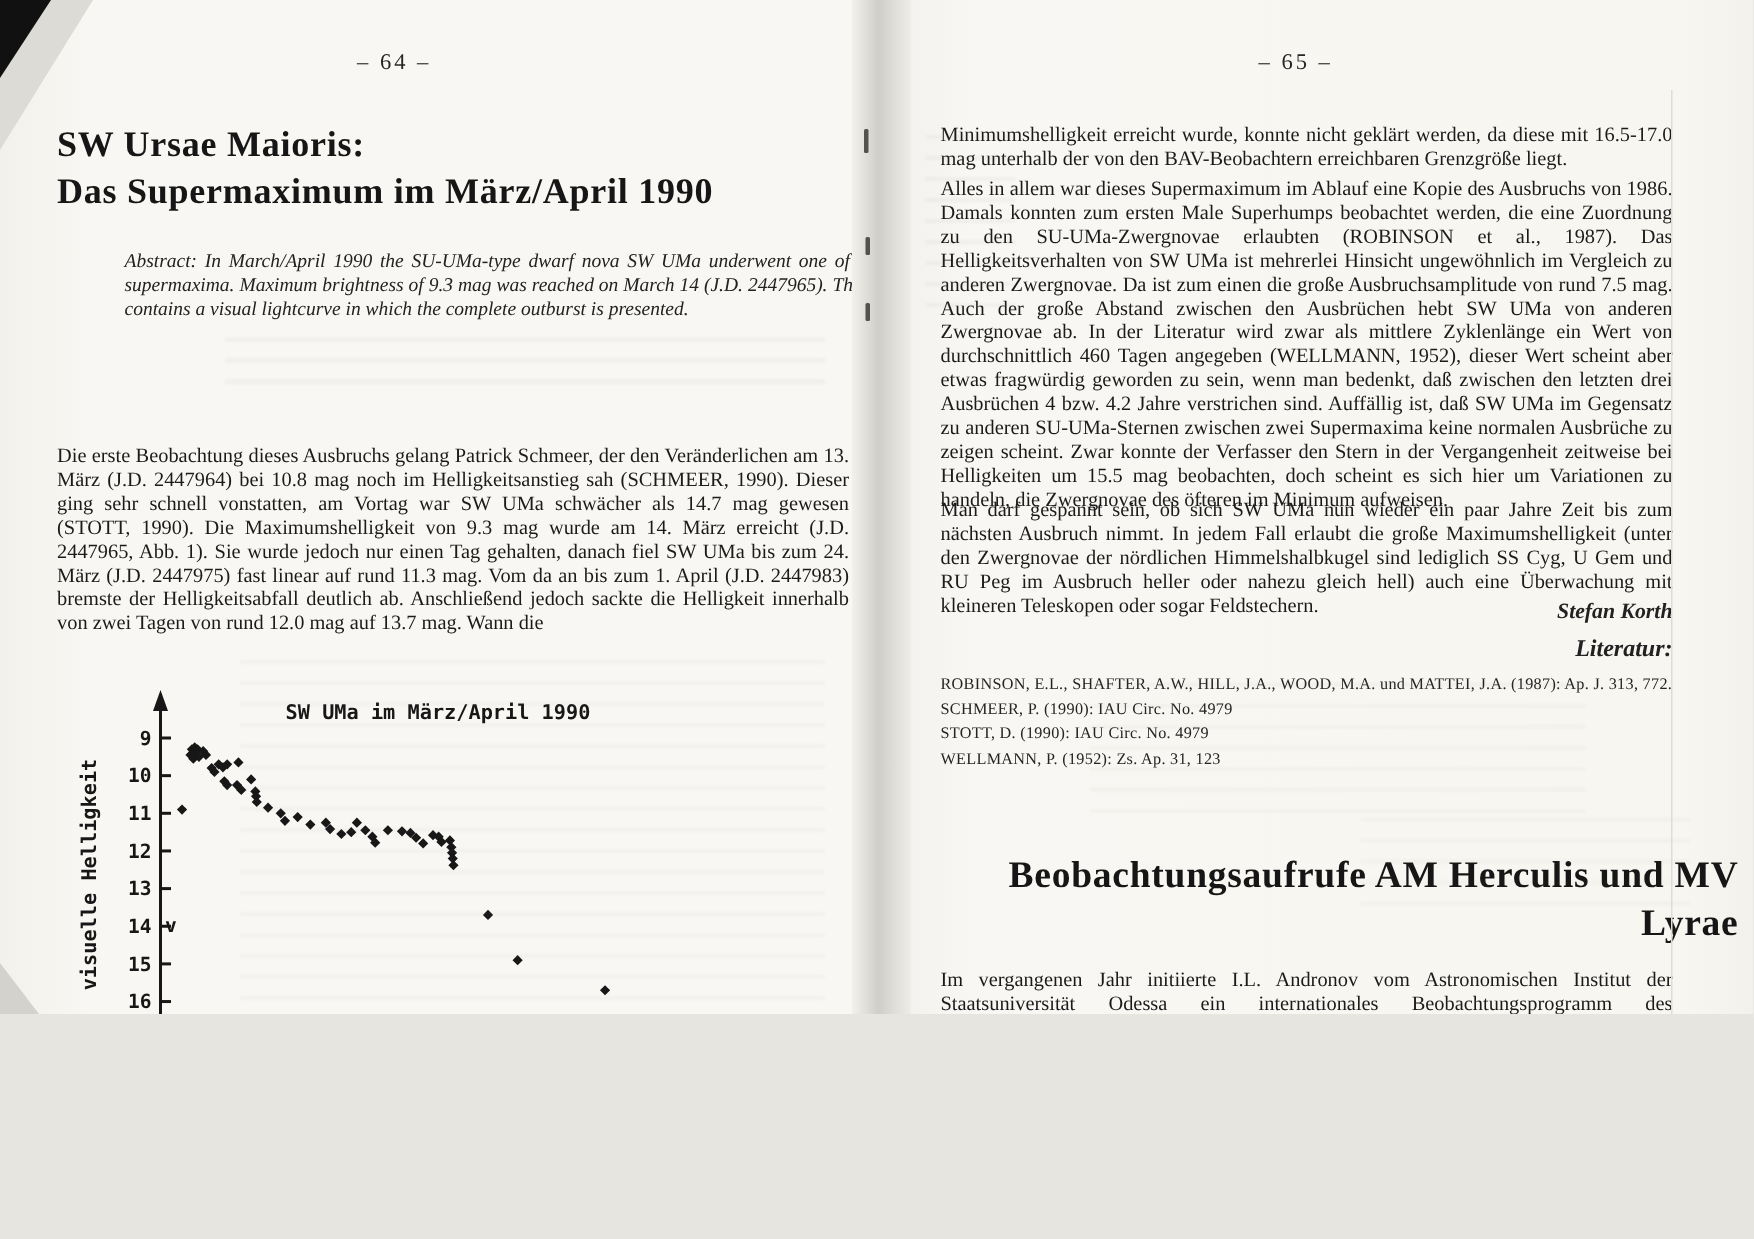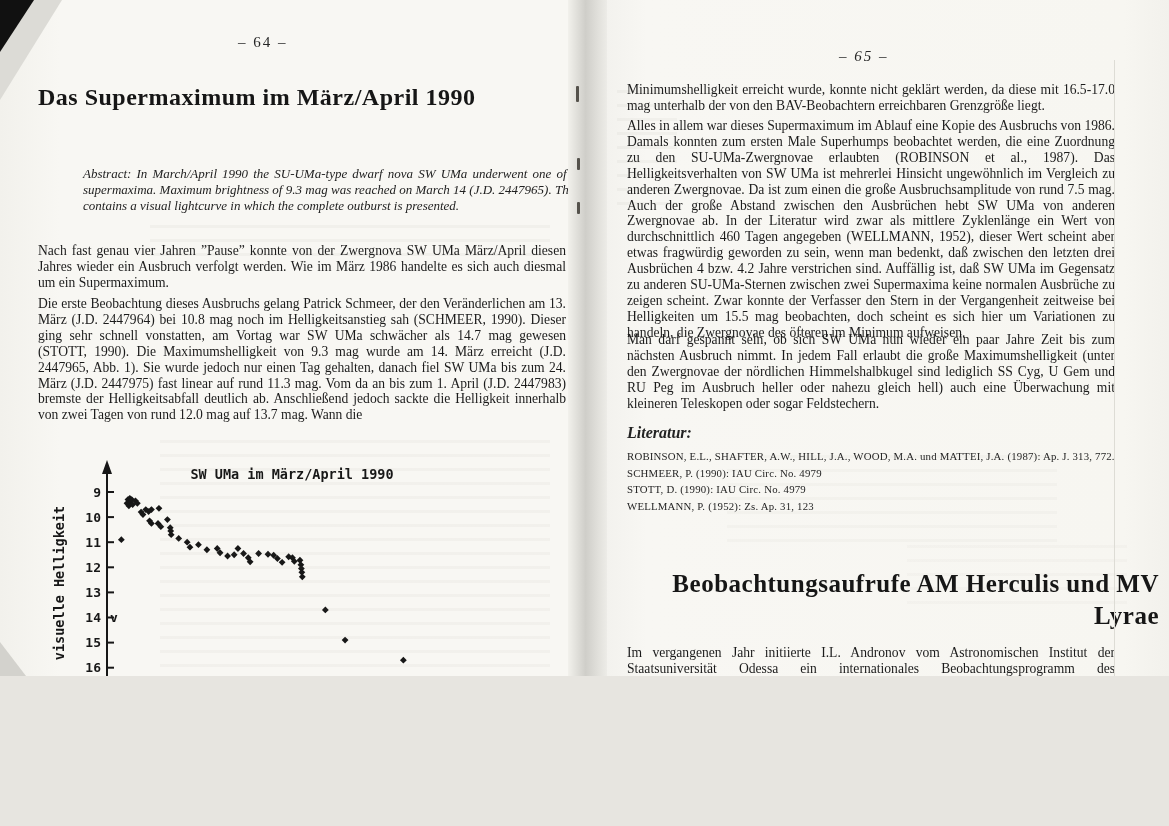--- a/index.html
+++ b/index.html
@@ -18,21 +18,21 @@
   .pageno{position:absolute;font-size:15px;letter-spacing:2px;color:#262626;}
   .article-title{position:absolute;font-weight:bold;color:#161616;line-height:1.28;letter-spacing:.5px;}
   .t1{left:38px;top:82px;font-size:24px;width:520px;}
   .t2{left:22px;top:568px;font-size:25px;width:530px;text-align:right;}
   .abstract{position:absolute;left:38px;top:166px;width:528px;font-style:italic;
     font-size:13px;line-height:16px;text-align:justify;color:#222;margin-left:45px;}
   .body-par{position:absolute;font-size:13.6px;line-height:15.9px;text-align:justify;color:#1b1b1b;}
   .lp{left:38px;width:528px;}
   .rp{left:20px;width:488px;}
   .signature{position:absolute;left:20px;width:488px;text-align:right;font-style:italic;font-size:14.5px;font-weight:bold;color:#222;}
-  .lit-head{position:absolute;left:20px;width:488px;text-align:left;font-style:italic;font-weight:bold;font-size:16px;color:#222;}
+  .lit-head{position:absolute;left:20px;width:488px;text-align:right;font-style:italic;font-weight:bold;font-size:16px;color:#222;}
   .refs{position:absolute;left:20px;width:500px;font-size:10.8px;line-height:16.5px;color:#242424;letter-spacing:.2px;}
   .caption{position:absolute;left:38px;top:744px;width:528px;font-style:italic;
     font-size:13.8px;line-height:17px;text-align:justify;color:#1d1d1d;}
 
   
   .chart-wrap{position:absolute;left:50px;top:443px;width:430px;height:290px;}
   .cht{font:bold 13px "DejaVu Sans Mono", monospace;fill:#171717;}
   .cht-title{font:bold 13.5px "DejaVu Sans Mono", monospace;fill:#171717;}
 
   
@@ -53,26 +53,26 @@
 </style>
 </head>
 <body>
 
 <div class="sheet">
 
   <div class="page page-left">
     <div class="pageno" style="left:238px;top:34px;">– 64 –</div>
 
     <div class="article-title t1">
+      <div>SW Ursae Maioris:</div>
       <div>Das Supermaximum im März/April 1990</div>
     </div>
 
     <div class="abstract">Abstract: In March/April 1990 the SU-UMa-type dwarf nova SW UMa underwent one of its rare supermaxima. Maximum brightness of 9.3 mag was reached on March 14 (J.D. 2447965). This paper contains a visual lightcurve in which the complete outburst is presented.</div>
 
-    <div class="body-par lp" style="top:243px;">Nach fast genau vier Jahren ”Pause” konnte von der Zwergnova SW UMa März/April diesen Jahres wieder ein Ausbruch verfolgt werden. Wie im März 1986 handelte es sich auch diesmal um ein Supermaximum.</div>
     <div class="body-par lp" style="top:296px;">Die erste Beobachtung dieses Ausbruchs gelang Patrick Schmeer, der den Veränderlichen am 13. März (J.D. 2447964) bei 10.8 mag noch im Helligkeitsanstieg sah (SCHMEER, 1990). Dieser ging sehr schnell vonstatten, am Vortag war SW UMa schwächer als 14.7 mag gewesen (STOTT, 1990). Die Maximumshelligkeit von 9.3 mag wurde am 14. März erreicht (J.D. 2447965, Abb. 1). Sie wurde jedoch nur einen Tag gehalten, danach fiel SW UMa bis zum 24. März (J.D. 2447975) fast linear auf rund 11.3 mag. Vom da an bis zum 1. April (J.D. 2447983) bremste der Helligkeitsabfall deutlich ab. Anschließend jedoch sackte die Helligkeit innerhalb von zwei Tagen von rund 12.0 mag auf 13.7 mag. Wann die</div>
 
     <div class="chart-wrap">
       <svg id="lc-svg" width="430" height="290">
           <line x1="25" y1="255" x2="396" y2="255" stroke="#171717" stroke-width="2"></line>
           <polygon points="396,250 396,260 409,255" fill="#171717"></polygon>
           <line x1="57" y1="256" x2="57" y2="30" stroke="#171717" stroke-width="2"></line>
           <polygon points="52,31 62,31 57,17" fill="#171717"></polygon>
           <line x1="30" y1="255" x2="30" y2="248" stroke="#171717" stroke-width="2"></line>
           <text x="30" y="270" text-anchor="middle" class="cht">960</text>
@@ -170,26 +170,27 @@
     <div class="bleed" style="left:150px;top:225px;width:400px;height:40px;"></div>
     <div class="bleed" style="left:160px;top:440px;width:390px;height:250px;opacity:.42;"></div>
   </div>
 
   <div class="gutter"></div>
   <div class="gutter-tick" style="left:576px;top:86px;height:16px;"></div>
   <div class="gutter-tick" style="left:577px;top:158px;height:12px;"></div>
   <div class="gutter-tick" style="left:577px;top:202px;height:12px;"></div>
 
   <div class="page page-right">
-    <div class="pageno" style="left:232px;top:48px;font-style:italic;">– 65 –</div>
+    <div class="pageno" style="left:232px;top:34px;">– 65 –</div>
 
     <div class="body-par rp" style="top:82px;">Minimumshelligkeit erreicht wurde, konnte nicht geklärt werden, da diese mit 16.5-17.0 mag unterhalb der von den BAV-Beobachtern erreichbaren Grenzgröße liegt.</div>
     <div class="body-par rp" style="top:118px;">Alles in allem war dieses Supermaximum im Ablauf eine Kopie des Ausbruchs von 1986. Damals konnten zum ersten Male Superhumps beobachtet werden, die eine Zuordnung zu den SU-UMa-Zwergnovae erlaubten (ROBINSON et al., 1987). Das Helligkeitsverhalten von SW UMa ist mehrerlei Hinsicht ungewöhnlich im Vergleich zu anderen Zwergnovae. Da ist zum einen die große Ausbruchsamplitude von rund 7.5 mag. Auch der große Abstand zwischen den Ausbrüchen hebt SW UMa von anderen Zwergnovae ab. In der Literatur wird zwar als mittlere Zyklenlänge ein Wert von durchschnittlich 460 Tagen angegeben (WELLMANN, 1952), dieser Wert scheint aber etwas fragwürdig geworden zu sein, wenn man bedenkt, daß zwischen den letzten drei Ausbrüchen 4 bzw. 4.2 Jahre verstrichen sind. Auffällig ist, daß SW UMa im Gegensatz zu anderen SU-UMa-Sternen zwischen zwei Supermaxima keine normalen Ausbrüche zu zeigen scheint. Zwar konnte der Verfasser den Stern in der Vergangenheit zeitweise bei Helligkeiten um 15.5 mag beobachten, doch scheint es sich hier um Variationen zu handeln, die Zwergnovae des öfteren im Minimum aufweisen.</div>
     <div class="body-par rp" style="top:332px;">Man darf gespannt sein, ob sich SW UMa nun wieder ein paar Jahre Zeit bis zum nächsten Ausbruch nimmt. In jedem Fall erlaubt die große Maximumshelligkeit (unter den Zwergnovae der nördlichen Himmelshalbkugel sind lediglich SS Cyg, U Gem und RU Peg im Ausbruch heller oder nahezu gleich hell) auch eine Überwachung mit kleineren Teleskopen oder sogar Feldstechern.</div>
 
+    <div class="signature" style="top:400px;">Stefan Korth</div>
 
     <div class="lit-head" style="top:424px;">Literatur:</div>
     <div class="refs" style="top:448px;">
       <div>ROBINSON, E.L., SHAFTER, A.W., HILL, J.A., WOOD, M.A. und MATTEI, J.A. (1987): Ap. J. 313, 772.</div>
       <div>SCHMEER, P. (1990): IAU Circ. No. 4979</div>
       <div>STOTT, D. (1990): IAU Circ. No. 4979</div>
       <div>WELLMANN, P. (1952): Zs. Ap. 31, 123</div>
     </div>
 
     <div class="article-title t2">Beobachtungsaufrufe AM Herculis und MV Lyrae</div>

